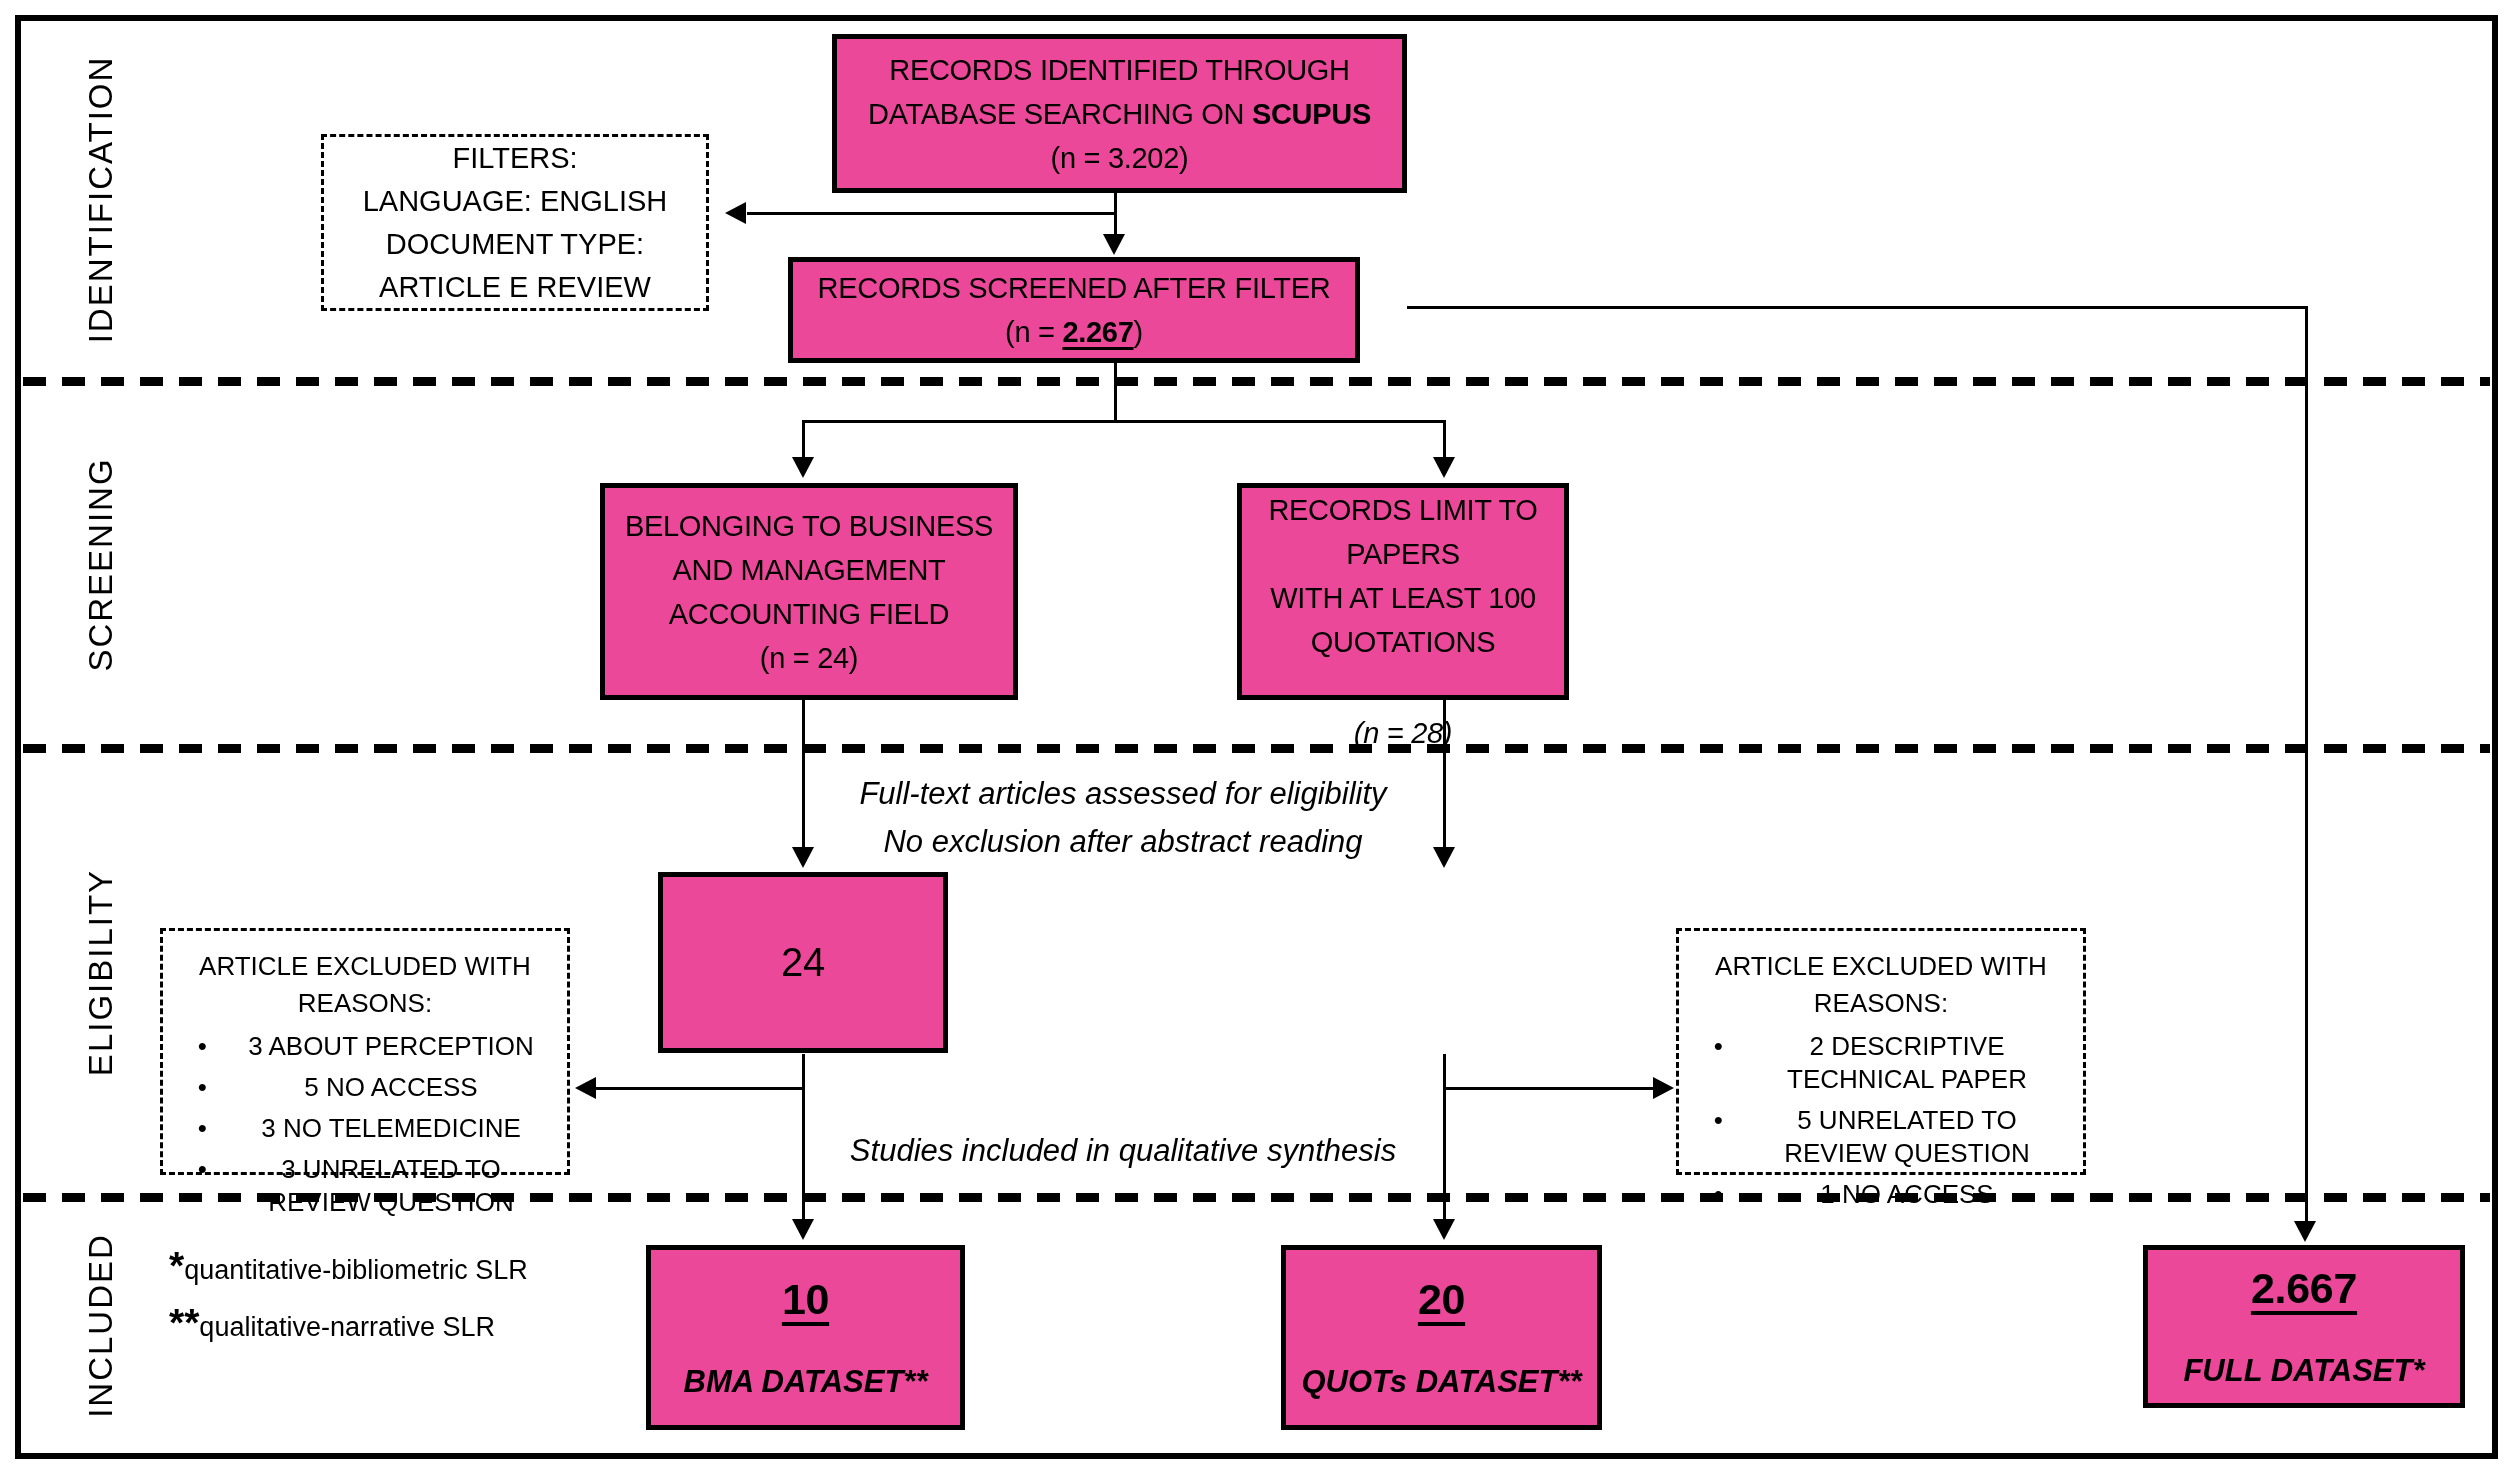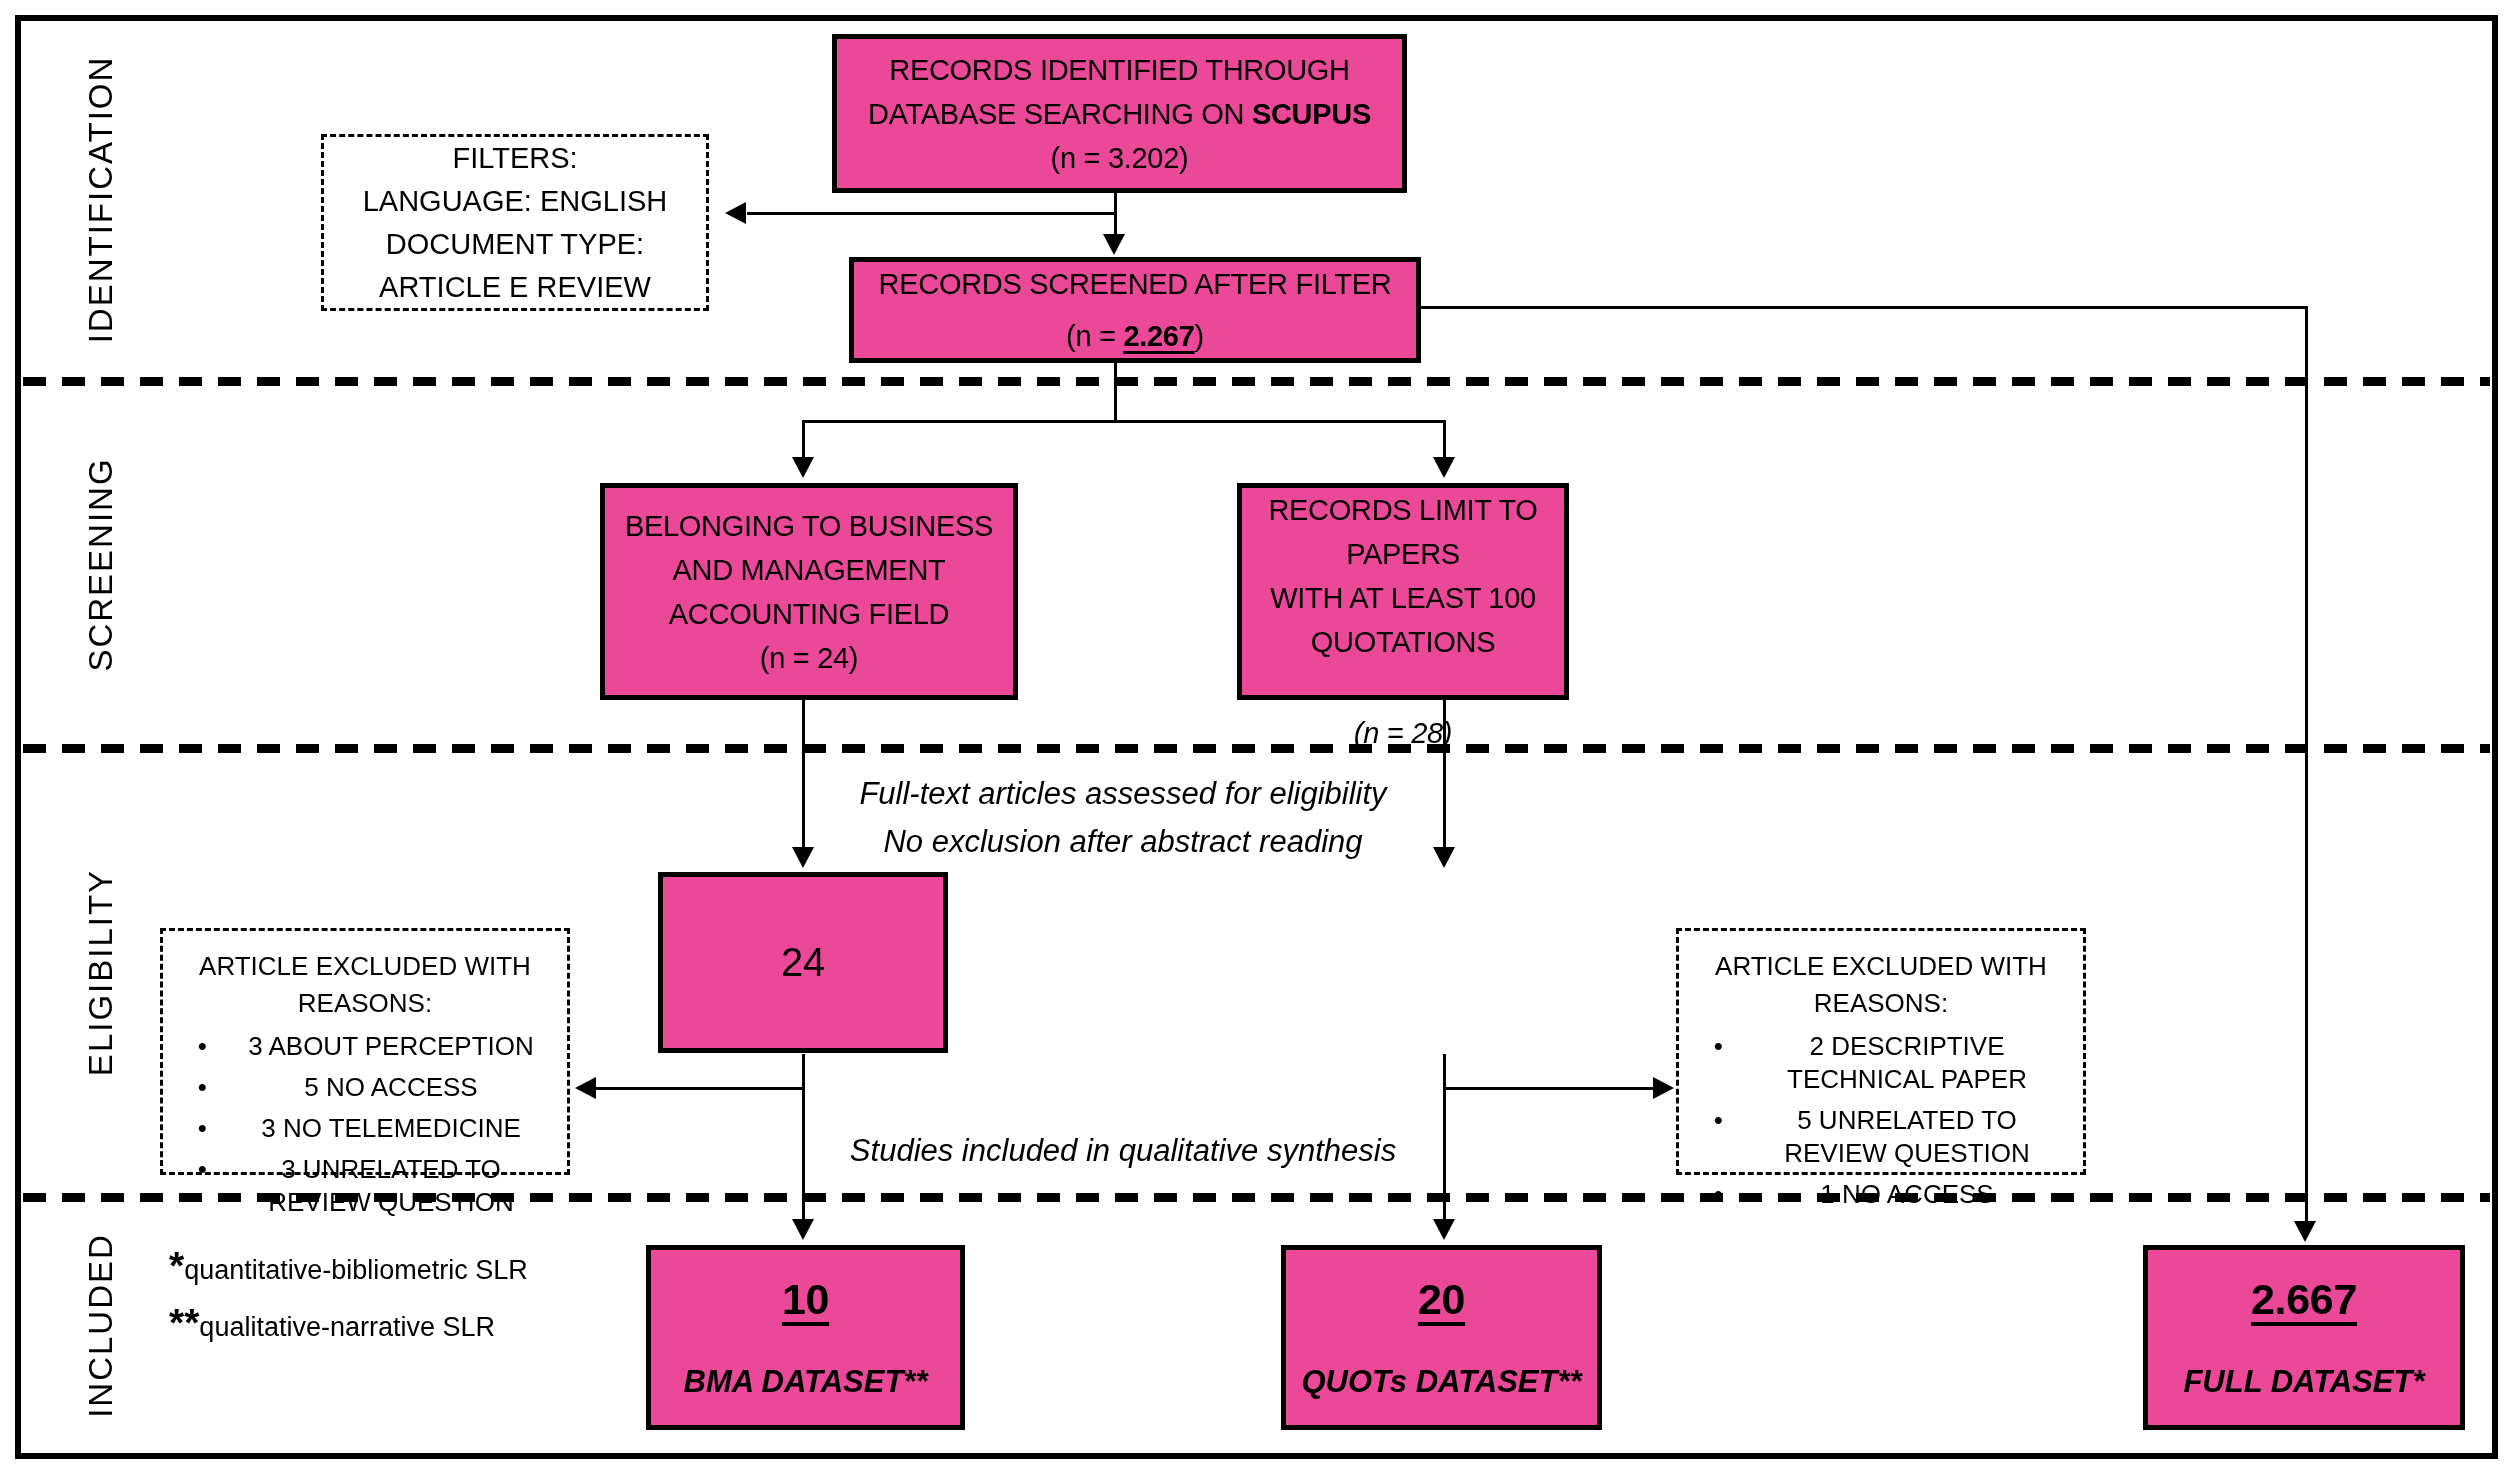--- a/index.html
+++ b/index.html
@@ -93,21 +93,21 @@
     <div class="ln">(n = 3.202)</div>
   </div>
 
   <div class="box-dashed filters" style="left:321px;top:134px;width:388px;height:177px">
     <div class="ln">FILTERS:</div>
     <div class="ln">LANGUAGE: ENGLISH</div>
     <div class="ln">DOCUMENT TYPE:</div>
     <div class="ln">ARTICLE E REVIEW</div>
   </div>
 
-  <div class="box" style="left:849px;top:257px;width:572px;height:106px;justify-content:space-between">
+  <div class="box" style="left:788px;top:257px;width:572px;height:106px;justify-content:center">
     <div class="ln">RECORDS SCREENED AFTER FILTER</div>
     <div class="ln"><span>(n = </span><strong class="u">2.267</strong><span>)</span></div>
   </div>
 
   <div class="box" style="left:600px;top:483px;width:418px;height:217px">
     <div class="ln">BELONGING TO BUSINESS</div>
     <div class="ln">AND MANAGEMENT</div>
     <div class="ln">ACCOUNTING FIELD</div>
     <div class="ln">(n = 24)</div>
   </div>
@@ -153,19 +153,19 @@
   <div class="footnote" style="left:169px;top:1312px"><span class="star">**</span><span>qualitative-narrative SLR</span></div>
 
   <div class="box" style="left:646px;top:1245px;width:319px;height:185px">
     <div class="big-num">10</div>
     <div class="dataset-label">BMA DATASET**</div>
   </div>
   <div class="box" style="left:1281px;top:1245px;width:321px;height:185px">
     <div class="big-num">20</div>
     <div class="dataset-label">QUOTs DATASET**</div>
   </div>
-  <div class="box" style="left:2143px;top:1245px;width:322px;height:185px">
+  <div class="box" style="left:2143px;top:1245px;width:322px;height:163px">
     <div class="big-num">2.667</div>
     <div class="dataset-label">FULL DATASET*</div>
   </div>
 
 </div>
 
 
 </body></html>

